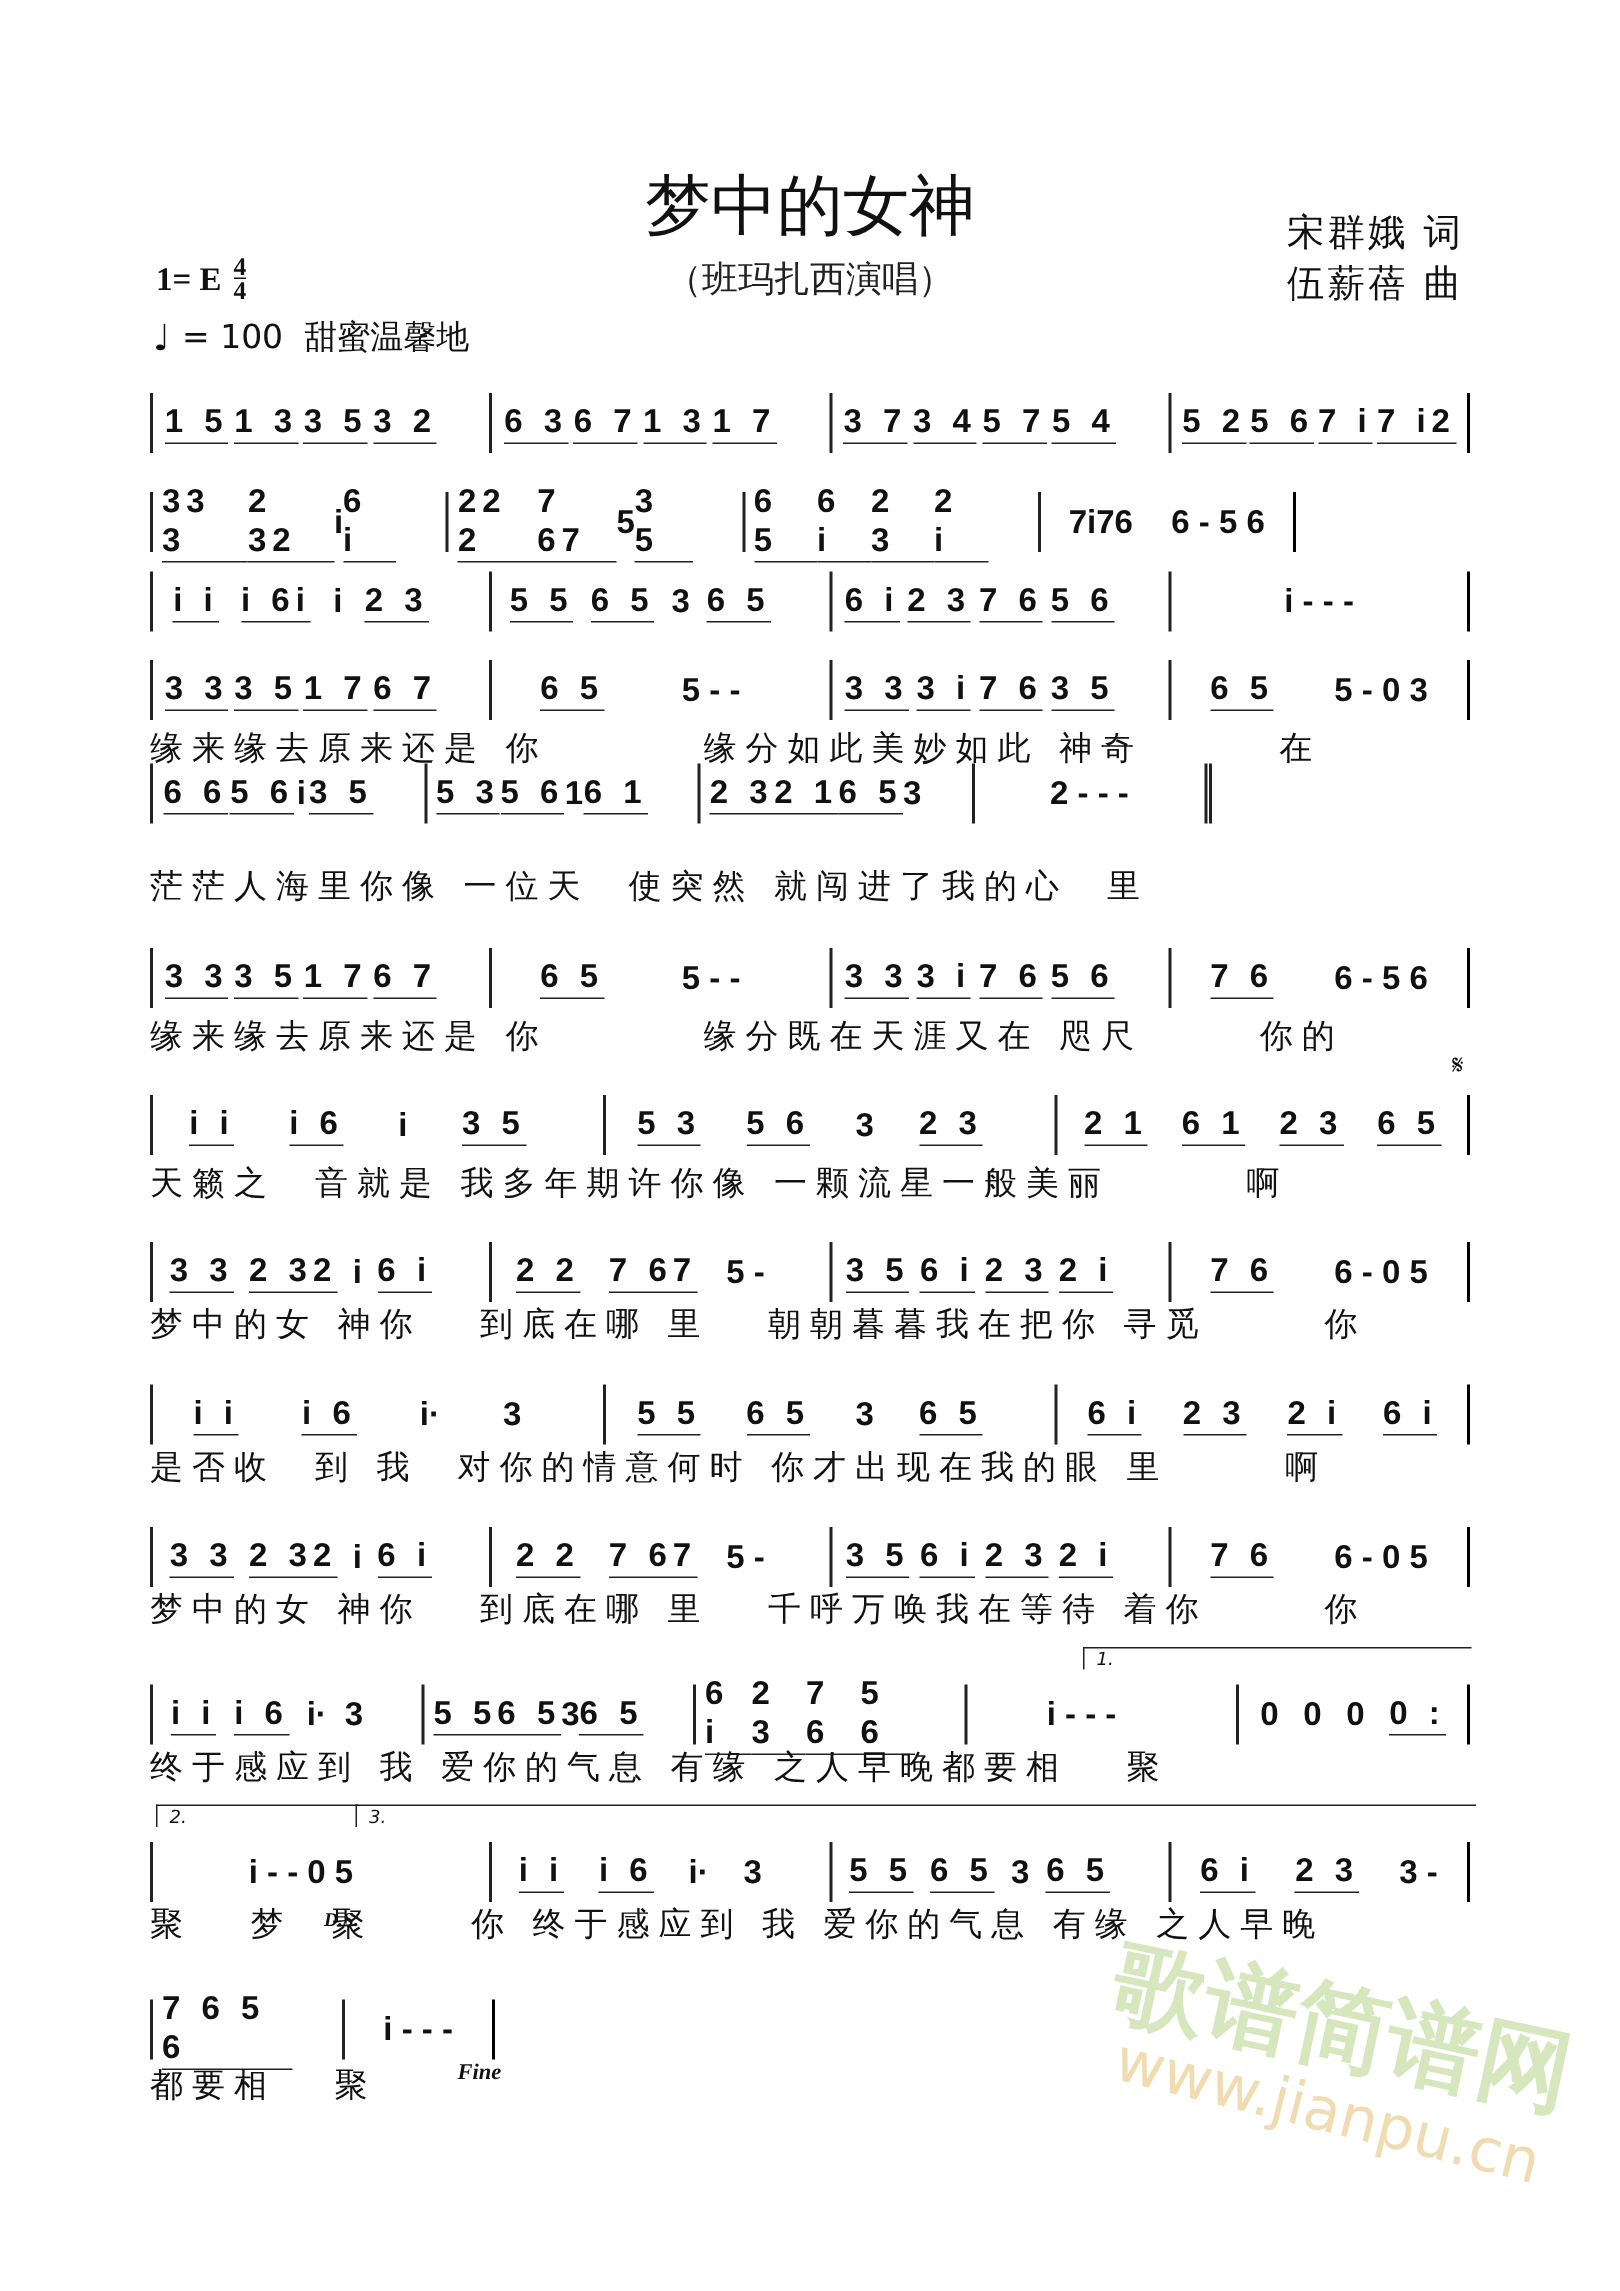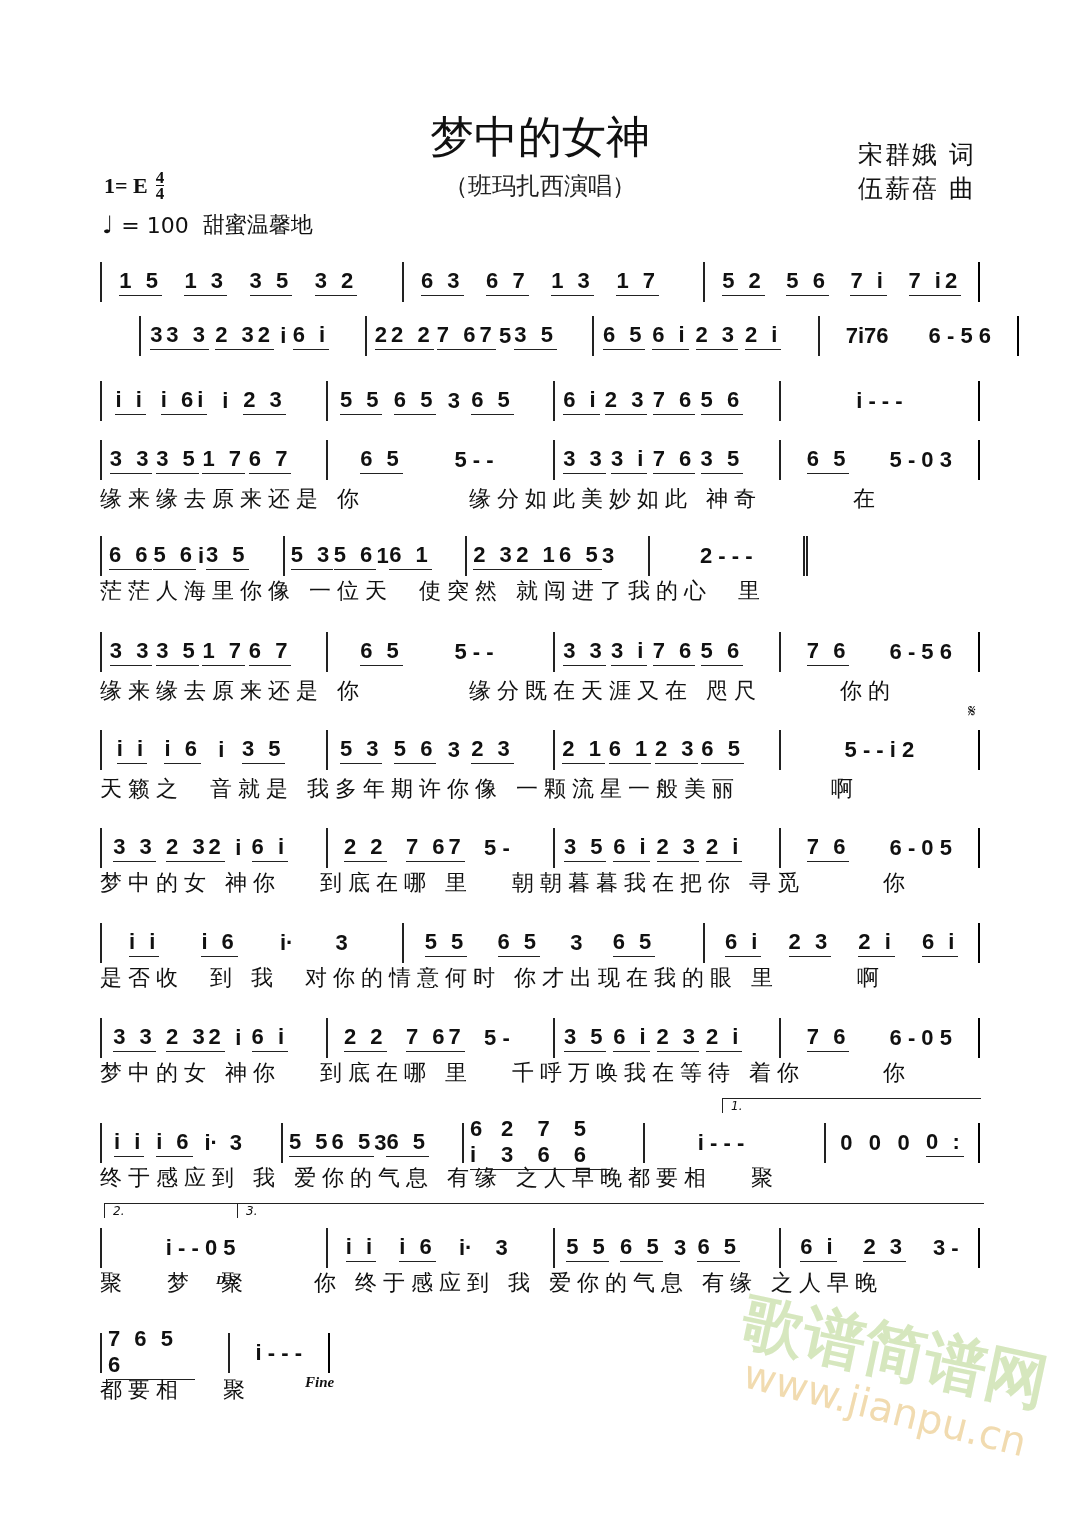--- a/index.html
+++ b/index.html
@@ -55,28 +55,34 @@
           <span class="g">3 5</span>
           <span class="g">3 2</span>
         </div>
         <div class="m">
           <span class="g">6 3</span>
           <span class="g">6 7</span>
           <span class="g">1 3</span>
           <span class="g">1 7</span>
         </div>
         <div class="m">
+          <span class="g">3 7</span>
+          <span class="g">3 4</span>
+          <span class="g">5 7</span>
+          <span class="g">5 4</span>
+        </div>
+        <div class="m">
           <span class="g">5 2</span>
           <span class="g">5 6</span>
           <span class="g">7 i</span>
           <span class="g">7 i2</span>
         </div>
       </div>
     </div>
-    <div class="row" style="top: 316px; width: 880px; margin-left: 39px;">
+    <div class="row" style="top: 328px; width: 764px;">
       <div class="notes">
         <div class="m">
           <span class="g">33 3</span>
           <span class="g">2 32</span>
           <span class="">i</span>
           <span class="g">6 i</span>
         </div>
         <div class="m">
           <span class="g">22 2</span>
           <span class="g">7 67</span>
@@ -138,21 +144,21 @@
           <span class="g">7 6</span>
           <span class="g">3 5</span>
         </div>
         <div class="m">
           <span class="g">6 5</span>
           <span class="">5 - 0 3</span>
         </div>
       </div>
     </div>
     <div class="lyrics" style="top: 484px;">缘来缘去原来还是 你        缘分如此美妙如此 神奇       在</div>
-    <div class="row" style="top: 536px; width: 708px;">
+    <div class="row" style="top: 509px; width: 708px;">
       <div class="notes">
         <div class="m">
           <span class="g">6 6</span>
           <span class="g">5 6</span>
           <span class="">i</span>
           <span class="g">3 5</span>
         </div>
         <div class="m">
           <span class="g">5 3</span>
           <span class="g">5 6</span>
@@ -208,23 +214,20 @@
           <span class="g">5 3</span>
           <span class="g">5 6</span>
           <span class="">3</span>
           <span class="g">2 3</span>
         </div>
         <div class="m">
           <span class="g">2 1</span>
           <span class="g">6 1</span>
           <span class="g">2 3</span>
           <span class="g">6 5</span>
-        </div>
-        <div class="m">
-          <span class="">5 - - i 2</span>
         </div>
       </div>
     </div>
     <div class="lyrics" style="top: 774px;">天籁之  音就是 我多年期许你像 一颗流星一般美丽       啊</div>
     <div class="row" style="top: 828px; width: 880px;">
       <div class="notes">
         <div class="m">
           <span class="g">3 3</span>
           <span class="g">2 32</span>
           <span class="">i</span>

